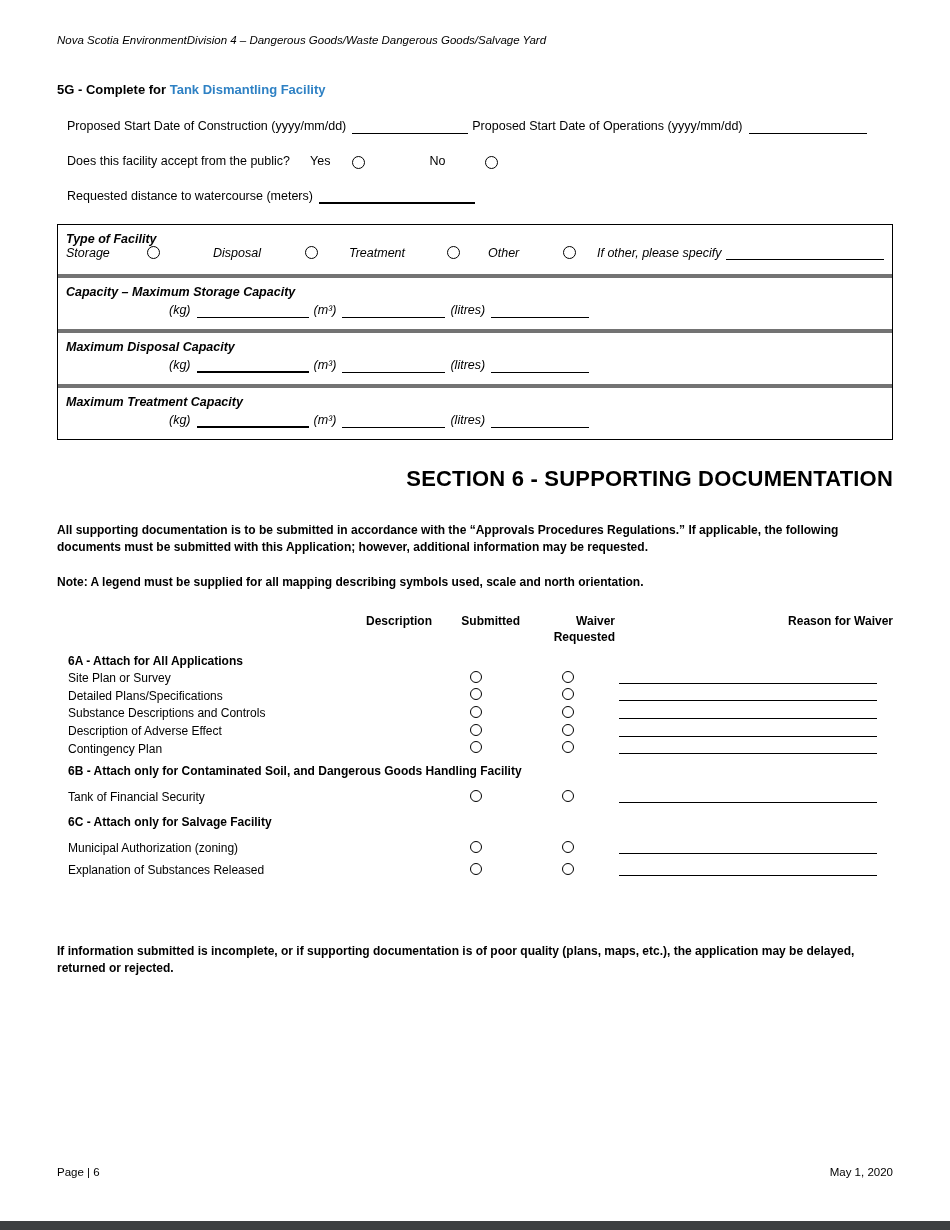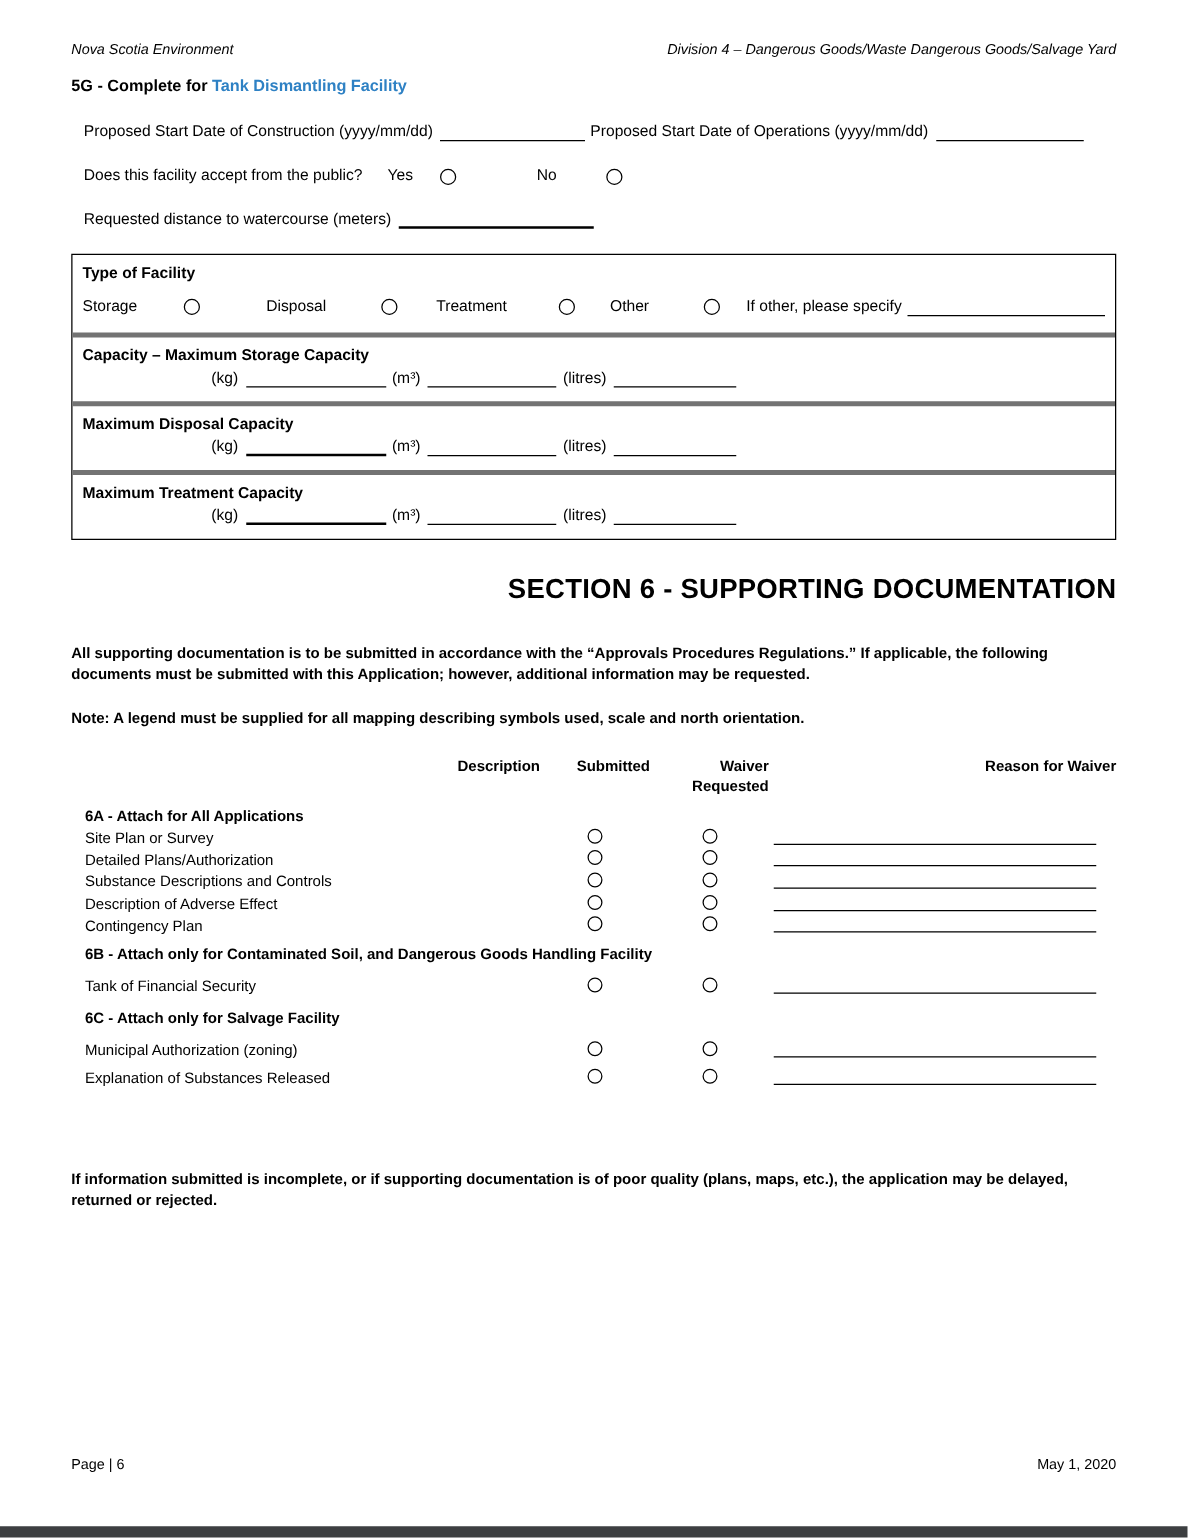--- a/index.html
+++ b/index.html
@@ -7,43 +7,43 @@
   body {
     width:950px; height:1230px;
     font-family:"Liberation Sans", sans-serif;
     color:#000;
     position:relative;
     overflow:hidden;
   }
   .page { position:relative; width:950px; height:1230px; padding:34px 57px 0 57px; }
 
   
-  .doc-header { display:flex; justify-content:space-between; font-style:italic; font-size:11.5px; margin-bottom:15px; }
+  .doc-header { display:flex; justify-content:flex-start; font-style:italic; font-size:11.5px; margin-bottom:36px; }
 
   
   .s5g-title { font-size:13px; font-weight:bold; margin-bottom:22px; }
   .s5g-title .hl { color:#2e81c4; }
 
   
   .form-row { display:flex; align-items:flex-end; font-size:12.5px; margin-bottom:20px; margin-left:10px; line-height:15px; }
   .fill { display:inline-block; border-bottom:1px solid #000; height:14px; }
   .fill.bold { border-bottom-width:2px; }
   .w116{width:116px;} .w118{width:118px;} .w156{width:156px;}
   .w112{width:112px;} .w103{width:103px;} .w98{width:98px;}
   .gap6{margin-left:6px;} .gap4{margin-left:4px;}
   .radio { display:inline-block; width:13px; height:13px; border:1px solid #000; border-radius:50%; background:#fff; }
   .yes-lbl{margin-left:20px;} .yes-radio{margin-left:22px;}
   .no-lbl{margin-left:64px;} .no-radio{margin-left:40px;}
 
   
-  .facility-box { border:1px solid #000; margin-top:4px; font-size:12.5px; }
+  .facility-box { border:1px solid #000; margin-top:4px; font-size:12.5px;font-style:italic; }
   .fb-section { border-top:4px solid #737373; padding:7px 8px 11px 8px; }
   .fb-section:first-child { border-top:none; padding-bottom:13px; }
   .fb-title { font-weight:bold; font-size:12.5px; }
-  .fb-type-row { display:flex; align-items:center; margin-top:13px; line-height:15px; }
+  .fb-type-row { display:flex; align-items:flex-start; line-height:15px; }
   .tf-l1{width:81px;} .tf-l2{width:92px; margin-left:53px;} .tf-l3{width:98px; margin-left:31px;} .tf-l4{width:75px; margin-left:28px;}
   .tf-spec{margin-left:21px;}
   .tf-line{flex:1; margin-left:5px;}
   .fb-units { display:flex; align-items:flex-end; margin-left:103px; margin-top:4px; line-height:15px; }
   .fb-units .u-lbl { margin-right:6px; }
   .fb-units .fill { margin-right:5px; }
   .fb-units .fill.kgbold { border-bottom-width:2px; }
 
   
   .s6-title { text-align:right; font-size:22px; font-weight:bold; margin-top:26px; letter-spacing:0.2px; }
@@ -182,21 +182,21 @@
     <div class="dt-row">
       <div class="cell-desc">Site Plan or Survey</div>
       <div class="cell-radio"><span class="radio sm"></span></div>
       <div class="cell-radio"><span class="radio sm"></span></div>
       <div class="cell-reason">
           <span class="reason-line"></span>
         </div>
     </div>
 
     <div class="dt-row">
-      <div class="cell-desc">Detailed Plans/Authorization</div>
+      <div class="cell-desc">Detailed Plans/Specifications</div>
       <div class="cell-radio"><span class="radio sm"></span></div>
       <div class="cell-radio"><span class="radio sm"></span></div>
       <div class="cell-reason">
           <span class="reason-line"></span>
         </div>
     </div>
 
 
     <div class="dt-row">
       <div class="cell-desc">Substance Descriptions and Controls</div>

